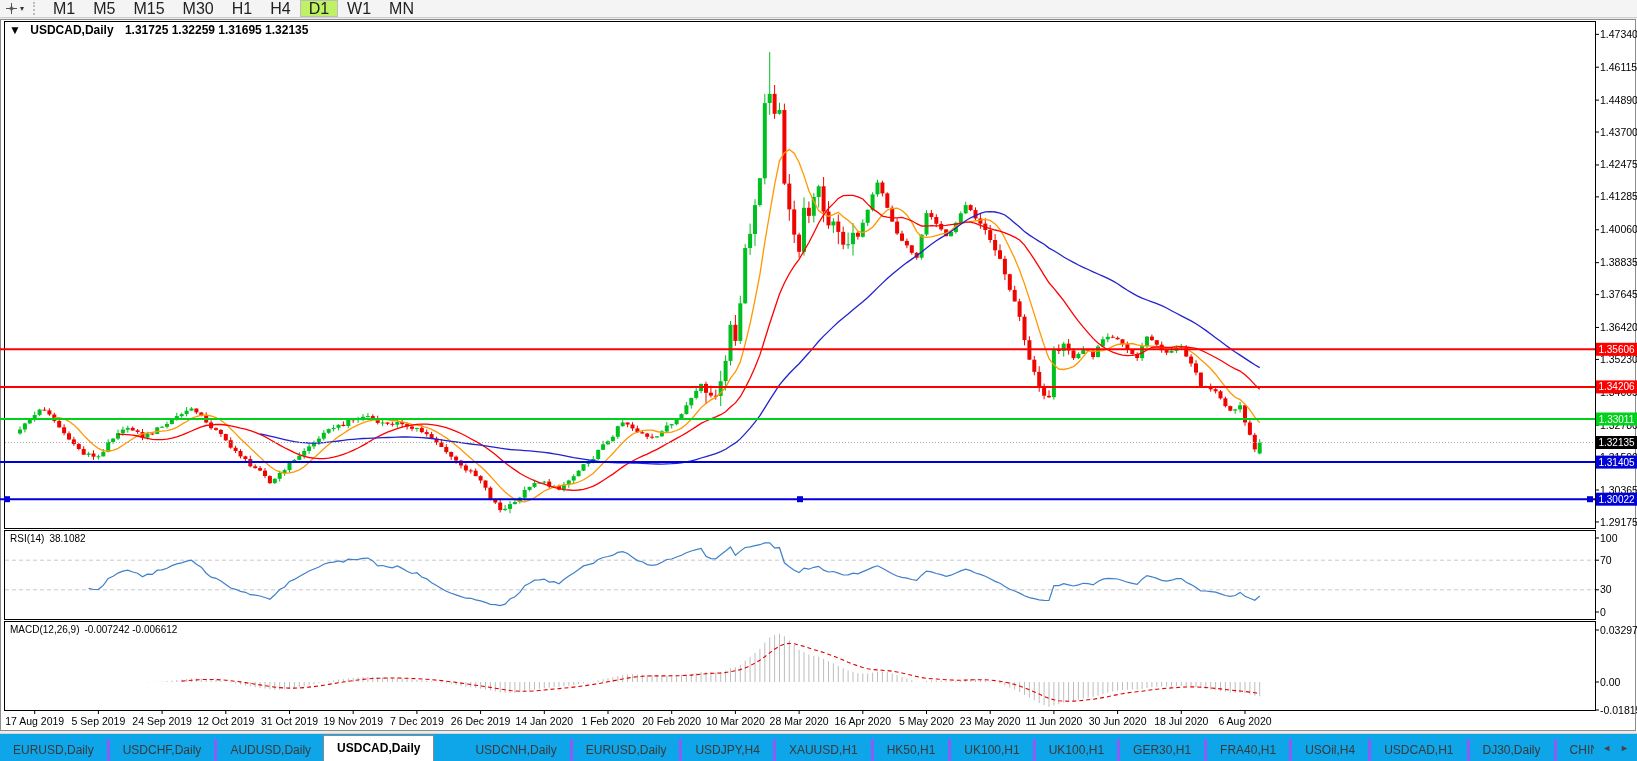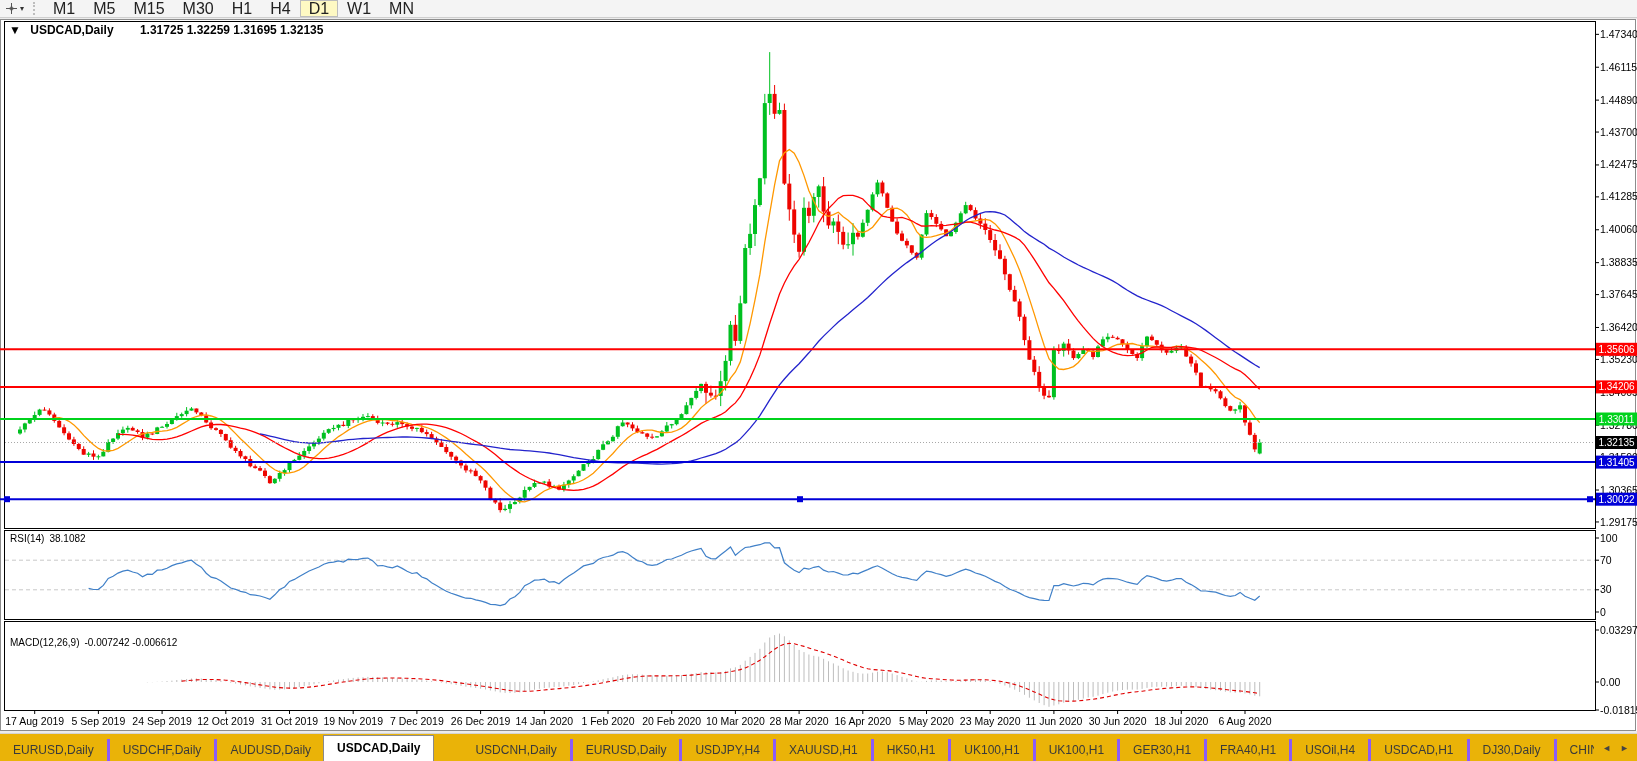--- a/index.html
+++ b/index.html
@@ -5,30 +5,30 @@
   html,body{margin:0;padding:0;width:1637px;height:761px;overflow:hidden;background:#ececec;
     font-family:"Liberation Sans",sans-serif;}
   
   .toolbar{position:absolute;top:0;left:0;right:0;height:18px;background:#f4f4f4;
     border-bottom:1px solid #cfcfcf;display:flex;align-items:center;padding-left:3px;box-sizing:border-box;}
   .tool-icon{width:16px;height:14px;display:flex;align-items:center;justify-content:center;}
   .dd{font-size:8px;color:#333;margin:0 4px 0 1px;}
   .grip{width:4px;height:13px;border-left:2px dotted #bdbdbd;margin:0 5px;}
   .tf-btn{font-size:16px;color:#222;padding:0 8px;height:15px;line-height:15px;
     border:1px solid transparent;cursor:default;}
-  .tf-btn.active{background:#fef9c3;border-color:#bdbdbd;}
+  .tf-btn.active{background:#bef264;border-color:#bdbdbd;}
   
   .chart-region{position:absolute;top:19px;left:0;width:1637px;height:712px;background:#fff;}
   .overlay{position:absolute;color:#000;white-space:nowrap;}
   .chart-title{top:4px;left:9px;font-size:12px;font-weight:bold;}
-  .chart-title .ohlc{margin-left:23px;font-weight:bold;}
+  .chart-title .ohlc{margin-left:8px;font-weight:bold;}
   .pane-label{font-size:10px;}
   .pane-label .val{margin-left:5px;}
   
-  .tabbar{position:absolute;left:0;right:0;bottom:0;height:27px;background:#eab308;
+  .tabbar{position:absolute;left:0;right:0;bottom:0;height:27px;background:#0ea5e9;
     border-top:1px solid #d4d4d4;display:flex;align-items:flex-end;}
   .tabs{display:flex;align-items:flex-end;height:27px;flex:0 1 auto;overflow:hidden;}
   .tab{font-size:12px;color:#3a3a3a;height:22px;line-height:22px;padding:0 13px;
     border-left:3px solid #8b5cf6;white-space:nowrap;cursor:default;}
   .tab:first-child{border-left:none;}
   .tab.active{background:#fff;border:1px solid #8a8a8a;border-bottom:none;height:25px;line-height:25px;
     font-weight:bold;color:#000;margin-left:-1px;}
   .tab.active + .tab{border-left:none;margin-left:28px;}
   .tab-arrows{margin-left:auto;display:flex;align-items:center;height:27px;padding:0 8px;gap:9px;}
   .tab-arrows span{font-size:9px;color:#444;}
@@ -469,21 +469,21 @@
       </svg>
     </div>
   <div class="overlay chart-title">
     <span>▼</span>
     <span style="margin-left:6px">USDCAD,Daily</span>
     <span class="ohlc">1.31725 1.32259 1.31695 1.32135</span>
   </div>
   <div class="overlay pane-label" style="top:514px;left:10px">
     <span>RSI(14)</span><span class="val">38.1082</span>
   </div>
-  <div class="overlay pane-label" style="top:618px;left:10px">
+  <div class="overlay pane-label" style="top:605px;left:10px">
     <span>MACD(12,26,9)</span><span class="val">-0.007242 -0.006612</span>
   </div>
 </div>
 
 <div class="tabbar">
   <div class="tabs" id="tabs">
       <div class="tab">EURUSD,Daily</div>
       <div class="tab">USDCHF,Daily</div>
       <div class="tab">AUDUSD,Daily</div>
       <div class="tab active">USDCAD,Daily</div>

